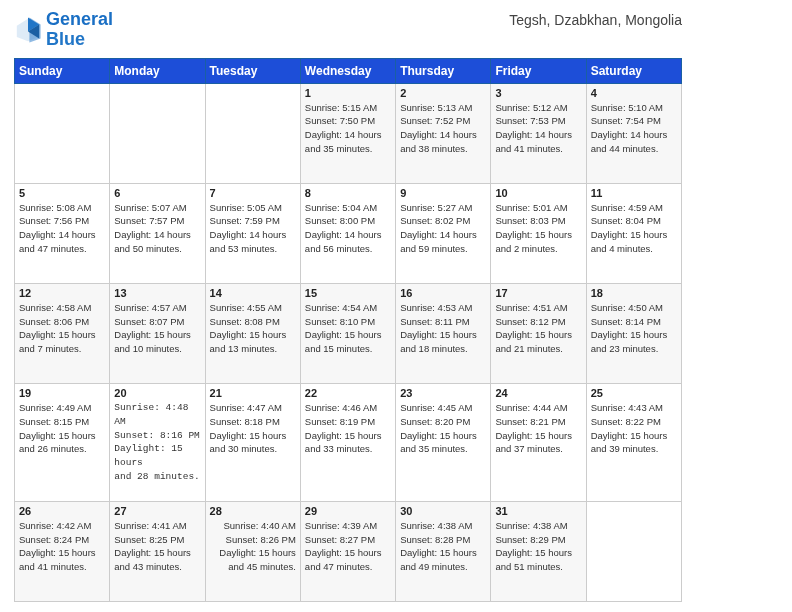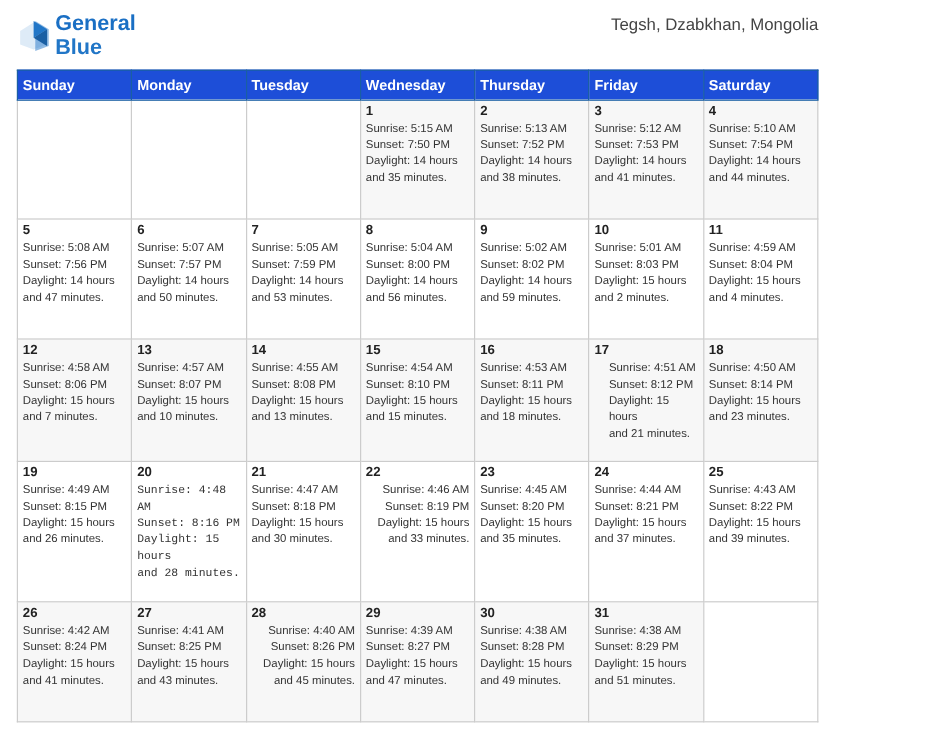--- a/index.html
+++ b/index.html
@@ -194,21 +194,21 @@
           </td>
           <td>
             <span class="day-number">8</span>
             <div class="day-info" style="white-space: pre-line;">Sunrise: 5:04 AM
 Sunset: 8:00 PM
 Daylight: 14 hours
 and 56 minutes.</div>
           </td>
           <td>
             <span class="day-number">9</span>
-            <div class="day-info" style="white-space: pre-line;">Sunrise: 5:02 AM
+            <div class="day-info" style="white-space: pre-line;">Sunrise: 5:27 AM
 Sunset: 8:02 PM
 Daylight: 14 hours
 and 59 minutes.</div>
           </td>
           <td>
             <span class="day-number">10</span>
             <div class="day-info" style="white-space: pre-line;">Sunrise: 5:01 AM
 Sunset: 8:03 PM
 Daylight: 15 hours
 and 2 minutes.</div>
@@ -252,21 +252,21 @@
           </td>
           <td>
             <span class="day-number">16</span>
             <div class="day-info" style="white-space: pre-line;">Sunrise: 4:53 AM
 Sunset: 8:11 PM
 Daylight: 15 hours
 and 18 minutes.</div>
           </td>
           <td>
             <span class="day-number">17</span>
-            <div class="day-info" style="white-space: pre-line; margin-left: 12px;">Sunrise: 4:51 AM
+            <div class="day-info" style="white-space: pre-line;">Sunrise: 4:51 AM
 Sunset: 8:12 PM
 Daylight: 15 hours
 and 21 minutes.</div>
           </td>
           <td>
             <span class="day-number">18</span>
             <div class="day-info" style="white-space: pre-line;">Sunrise: 4:50 AM
 Sunset: 8:14 PM
 Daylight: 15 hours
 and 23 minutes.</div>
@@ -289,21 +289,21 @@
           </td>
           <td>
             <span class="day-number">21</span>
             <div class="day-info" style="white-space: pre-line;">Sunrise: 4:47 AM
 Sunset: 8:18 PM
 Daylight: 15 hours
 and 30 minutes.</div>
           </td>
           <td>
             <span class="day-number">22</span>
-            <div class="day-info" style="white-space: pre-line; text-align: right;">Sunrise: 4:46 AM
+            <div class="day-info" style="white-space: pre-line;">Sunrise: 4:46 AM
 Sunset: 8:19 PM
 Daylight: 15 hours
 and 33 minutes.</div>
           </td>
           <td>
             <span class="day-number">23</span>
             <div class="day-info" style="white-space: pre-line;">Sunrise: 4:45 AM
 Sunset: 8:20 PM
 Daylight: 15 hours
 and 35 minutes.</div>

